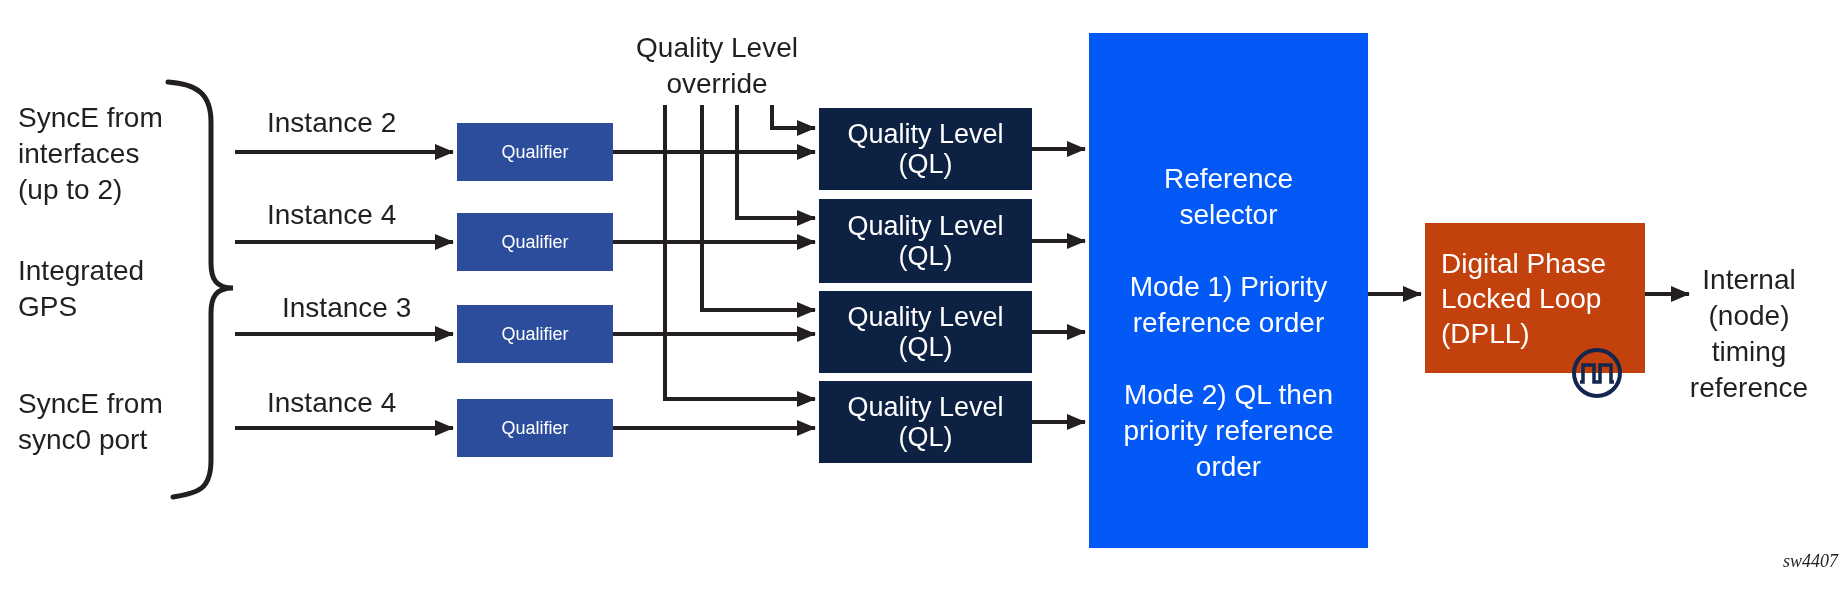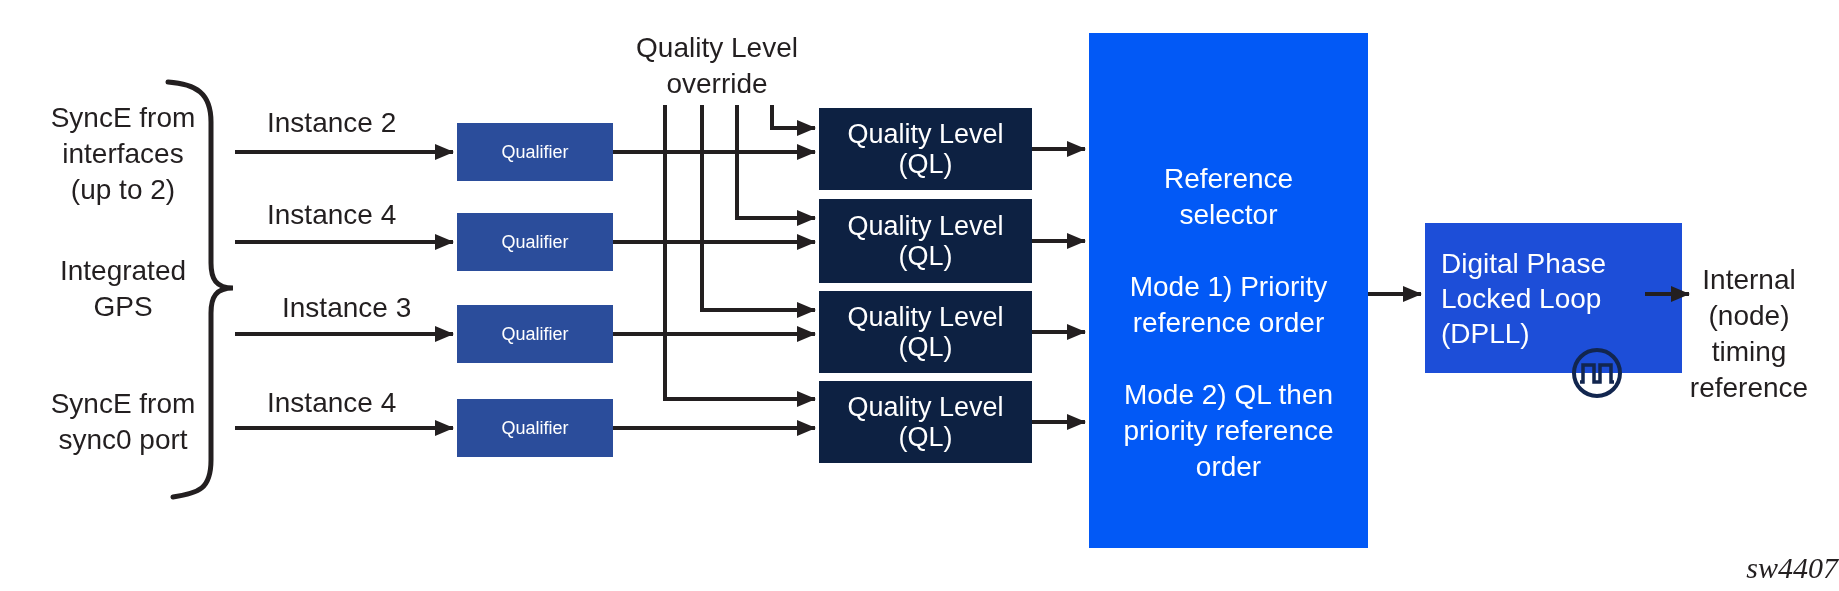--- a/index.html
+++ b/index.html
@@ -5,21 +5,21 @@
   html,body{margin:0;padding:0;background:#fff;}
   .canvas{
     position:relative;
     width:1839px;height:591px;
     background:#ffffff;
     font-family:"Liberation Sans", sans-serif;
     color:#231f20;
     overflow:hidden;
   }
   .abs{position:absolute;}
-  .preline{white-space:pre-line;text-align:center;}
+  .preline{white-space:pre-line;}
   .blk-label{
     font-size:28px;line-height:36px;color:#231f20;
   }
   .inst-label{
     font-size:28px;line-height:30px;color:#231f20;white-space:nowrap;
   }
   .center-text{text-align:center;}
   .box{
     display:flex;align-items:center;justify-content:center;
     color:#ffffff;box-sizing:border-box;
@@ -30,21 +30,21 @@
     font-size:28px;line-height:36px;text-align:center;
     padding-top:26px;
   }
   .dpll-box{
     font-size:28px;line-height:35px;text-align:left;
     justify-content:flex-start;padding-left:16px;
   }
   .watermark{
     font-family:"Liberation Serif", serif;
     font-style:italic;
-    font-size:30px;color:#231f20;
+    font-size:18px;color:#231f20;
     text-align:right;
   }
   svg.overlay{position:absolute;left:0;top:0;pointer-events:none;}
   .stroke-line{stroke:#231f20;stroke-width:4;fill:none;}
   .brace-line{stroke:#231f20;stroke-width:5;fill:none;stroke-linecap:round;}
   .icon-stroke{stroke:#12264f;fill:none;}
 </style>
 </head>
 <body>
 
@@ -85,21 +85,21 @@
 selector
 
 Mode 1) Priority
 reference order
 
 Mode 2) QL then
 priority reference
 order</span>
   </div>
 
-  <div class="abs box dpll-box preline" style="left: 1425px; top: 223px; width: 257px; height: 150px; background-color: #1d4ed8;">Digital Phase
+  <div class="abs box dpll-box preline" style="left: 1425px; top: 223px; width: 220px; height: 150px; background-color: #c2410c;">Digital Phase
 Locked Loop
 (DPLL)</div>
 
   <div class="abs blk-label preline center-text" style="left:1678px;top:222px;width:142px;margin-top:40px;">Internal
 (node)
 timing
 reference</div>
 
   <div class="abs watermark" style="left:1650px;top:551px;width:188px;">sw4407</div>
 

